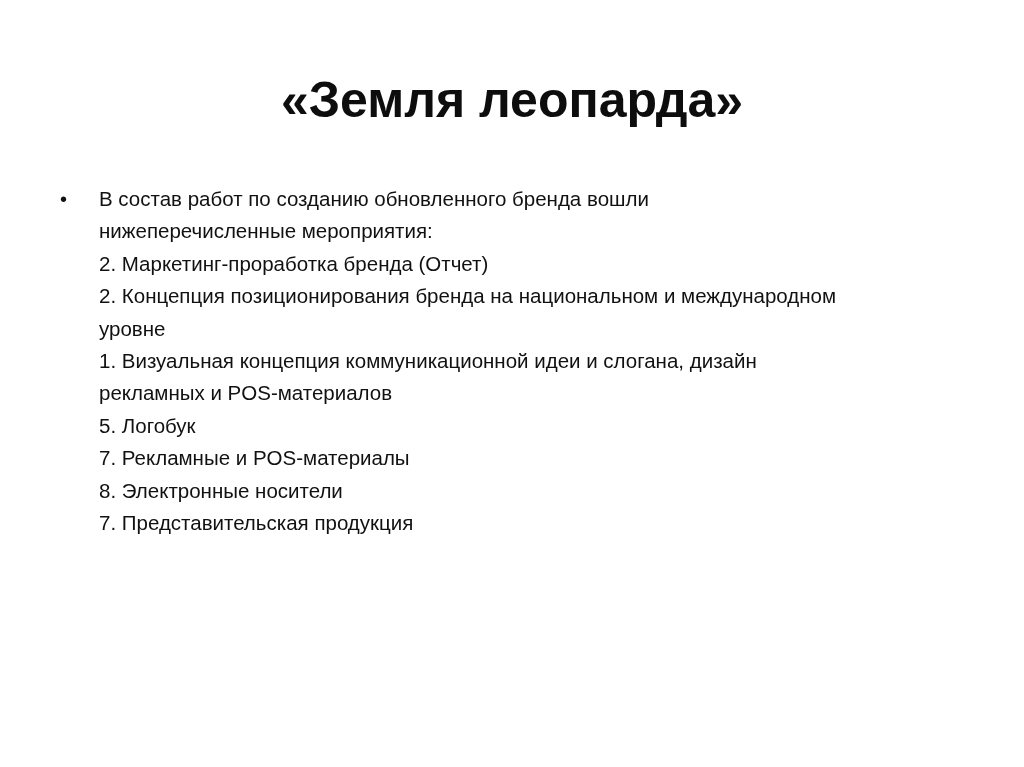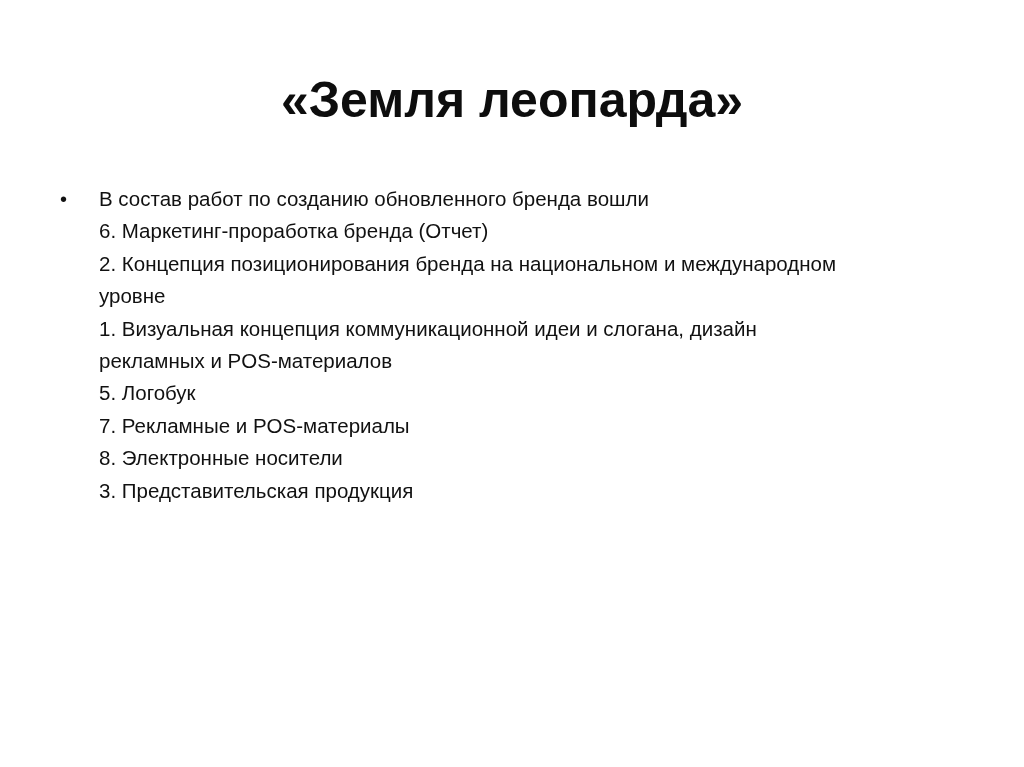--- a/index.html
+++ b/index.html
@@ -70,24 +70,25 @@
 </head>
 <body>
 
 <div class="slide">
   <div class="title">«Земля леопарда»</div>
 
   <div class="body">
     <span class="bullet">•</span>
     <div class="lines">
       <span class="line">В состав работ по созданию обновленного бренда вошли</span>
-      <span class="line">6. Маркетинг-проработка бренда (Отчет)</span>
+      <span class="line">нижеперечисленные мероприятия:</span>
+      <span class="line">2. Маркетинг-проработка бренда (Отчет)</span>
       <span class="line">2. Концепция позиционирования бренда на национальном и международном</span>
       <span class="line">уровне</span>
       <span class="line">1. Визуальная концепция коммуникационной идеи и слогана, дизайн</span>
       <span class="line">рекламных и POS-материалов</span>
       <span class="line">5. Логобук</span>
       <span class="line">7. Рекламные и POS-материалы</span>
       <span class="line">8. Электронные носители</span>
-      <span class="line">3. Представительская продукция</span>
+      <span class="line">7. Представительская продукция</span>
     </div>
   </div>
 </div>
 
 </body></html>

